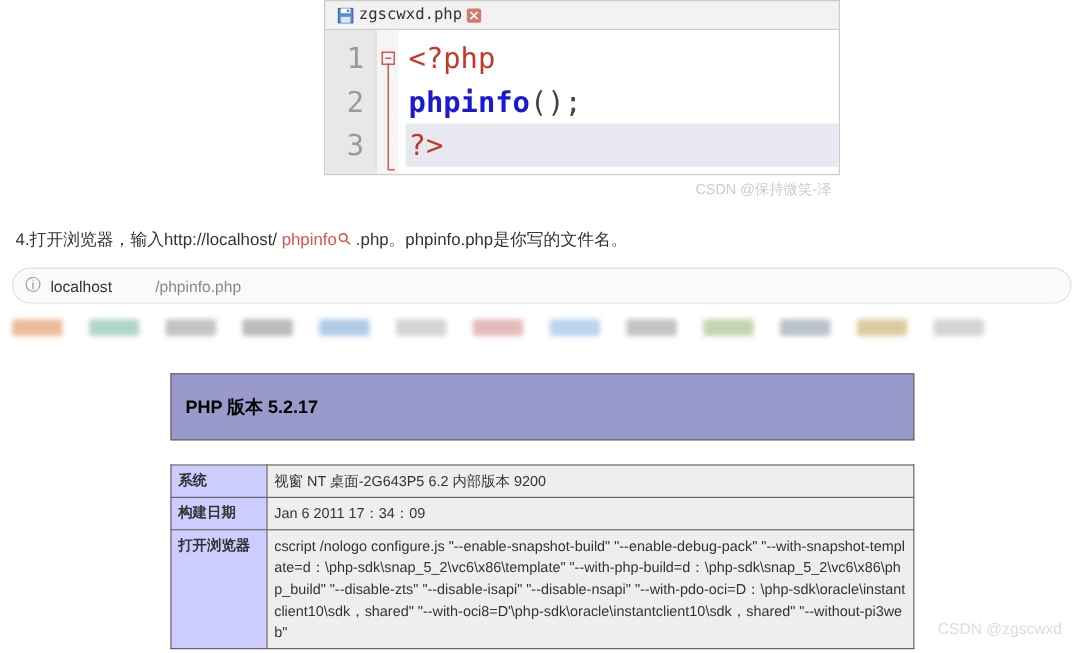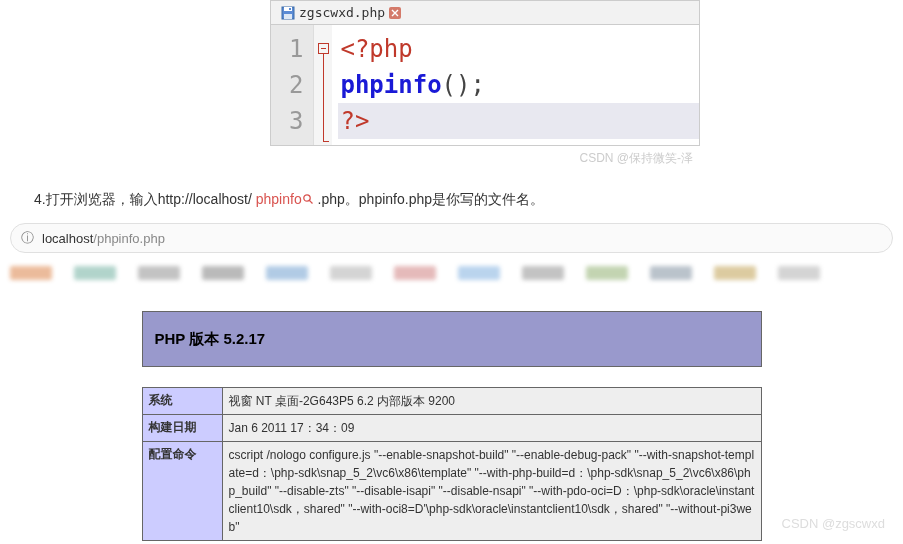--- a/index.html
+++ b/index.html
@@ -25,29 +25,29 @@
     .code-lines { flex: 1; padding: 6px 8px; }
     .code-line { white-space: pre; }
     .code-line-3 { background: #e8e8f0; margin-left: -2px; padding-left: 2px; margin-right: -8px; }
     .tok-tag { color: #c0392b; }
     .tok-func { color: #1a1ad6; font-weight: bold; }
     .tok-punct { color: #444; }
     
     .watermark1 { text-align: right; color: #ccc; font-size: 12px; margin: 4px 210px 0 0; }
     
     
-    .instruction { margin: 24px 0 14px 34px; font-size: 14px; color: #333; }
+    .instruction { margin: 24px 0 14px 13px; font-size: 14px; color: #333; }
     .instr-red { color: #d9534f; }
     .search-icon { display: inline-block; vertical-align: middle; }
     
     
     .browser-bar { margin: 0 10px; border: 1px solid #e0e0e0; border-radius: 16px; height: 30px; display: flex; align-items: center; padding: 0 10px; background: #fafafa; }
     .info-icon { color: #888; margin-right: 8px; font-size: 13px; }
     .url-host { color: #333; font-size: 13px; }
-    .url-path { color: #888; font-size: 13px; }
+    .url-path { color: #888; font-size: 13px; margin-left: 36px; }
     
     
     .bookmark-bar { margin: 8px 10px 0; height: 24px; display: flex; gap: 22px; align-items: center; filter: blur(2px); opacity: 0.5; }
     .bm { width: 42px; height: 14px; background: #888; border-radius: 2px; }
     .bm:nth-child(1){background:#d97a3a;} .bm:nth-child(2){background:#6a9;} .bm:nth-child(3){background:#888;}
     .bm:nth-child(4){background:#777;} .bm:nth-child(5){background:#69c;} .bm:nth-child(6){background:#aaa;}
     .bm:nth-child(7){background:#c77;} .bm:nth-child(8){background:#7ad;} .bm:nth-child(9){background:#888;}
     .bm:nth-child(10){background:#8a6;} .bm:nth-child(11){background:#789;} .bm:nth-child(12){background:#b94;}
     .bm:nth-child(13){background:#aaa;}
     
@@ -146,21 +146,21 @@
       <tbody>
           <tr>
         <td>系统</td>
         <td>视窗 NT 桌面-2G643P5 6.2 内部版本 9200</td>
       </tr>
       <tr>
         <td>构建日期</td>
         <td>Jan 6 2011 17：34：09</td>
       </tr>
       <tr>
-        <td>配置命令</td>
+        <td>打开浏览器</td>
         <td>cscript /nologo configure.js "--enable-snapshot-build" "--enable-debug-pack" "--with-snapshot-template=d：\php-sdk\snap_5_2\vc6\x86\template" "--with-php-build=d：\php-sdk\snap_5_2\vc6\x86\php_build" "--disable-zts" "--disable-isapi" "--disable-nsapi" "--with-pdo-oci=D：\php-sdk\oracle\instantclient10\sdk，shared" "--with-oci8=D'\php-sdk\oracle\instantclient10\sdk，shared" "--without-pi3web"</td>
       </tr>
     </tbody>
       </table>
   </div>
 
   <div class="watermark2">CSDN @zgscwxd</div>
 
 </div>
 

